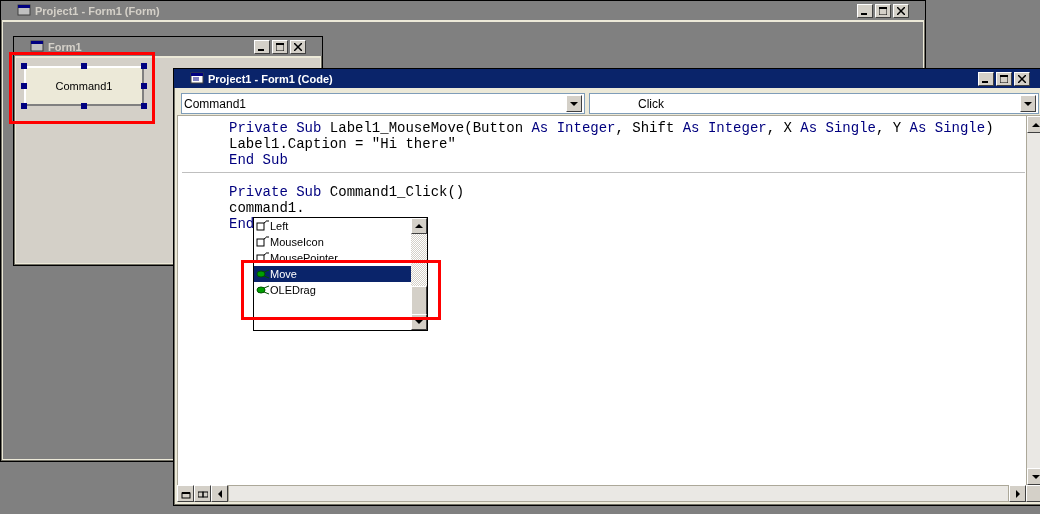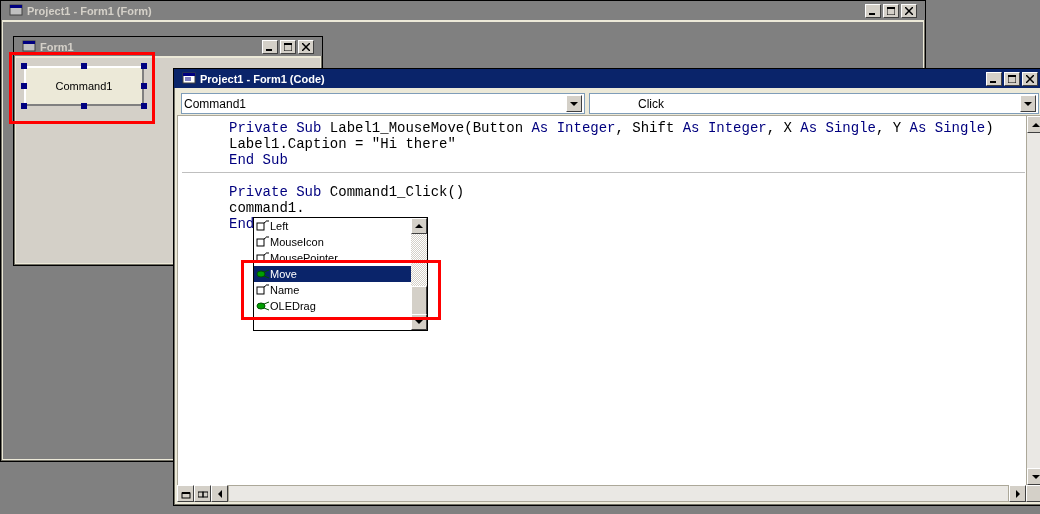--- a/index.html
+++ b/index.html
@@ -4,21 +4,21 @@
 <style>
   * { box-sizing: border-box; }
   html,body { margin:0; padding:0; width:1040px; height:514px; font-family: Tahoma, Verdana, sans-serif; font-size:11px; background:#808080; overflow:hidden; }
   .desktop { position:relative; width:1040px; height:514px; background:#808080; }
 
   
   .win { position:absolute; background:#ece9d8; border:1px solid #000; box-shadow:0 0 0 1px #716f64 inset; }
   .titlebar { height:19px; background: linear-gradient(#7b7b7b,#7b7b7b);  }
   .titlebar.active { background:#0a246a; color:#fff; }
   .titlebar.inactive { background:#808080; color:#d4d0c8; }
-  .titlebar { display:flex; align-items:center; padding:0 8px; font-weight:bold; }
+  .titlebar { display:flex; align-items:center; padding:0 16px; font-weight:bold; }
   .titlebar .ticon { width:14px; height:14px; margin-right:4px; display:inline-flex; align-items:center; justify-content:center; }
   .titlebar .ttext { flex:1; white-space:nowrap; overflow:hidden; }
   .winbtns { display:flex; gap:2px; }
   .winbtn { width:16px; height:14px; background:#d4d0c8; border:1px solid #fff; border-right-color:#404040; border-bottom-color:#404040; font-size:10px; line-height:10px; display:flex; align-items:center; justify-content:center; color:#000; }
   .winbtn svg { display:block; }
 
   
   .form-client { position:absolute; left:2px; top:21px; right:2px; bottom:2px; background:#d4d0c8;
       background-image: radial-gradient(#404040 0.6px, transparent 0.6px);
       background-size:8px 8px; background-position: 4px 4px; }
@@ -256,30 +256,20 @@
             <span class="icon-method">
                 <svg width="14" height="12">
                   <ellipse cx="5" cy="6" rx="4" ry="3" fill="#00a000" stroke="#005000"></ellipse>
                   <line x1="8" y1="4" x2="13" y2="2" stroke="#005000"></line>
                   <line x1="8" y1="8" x2="13" y2="10" stroke="#005000"></line>
                 </svg>
               </span>
             <span style="font-weight:normal;">Move</span>
           </div>
           <div class="row">
-            <span class="icon-prop">
-                <svg width="14" height="12">
-                  <rect x="1" y="3" width="7" height="7" fill="#fff" stroke="#000"></rect>
-                  <line x1="8" y1="3" x2="12" y2="0" stroke="#000"></line>
-                  <rect x="10" y="0" width="3" height="2" fill="#808080"></rect>
-                </svg>
-              </span>
-            <span>Name</span>
-          </div>
-          <div class="row">
             <span class="icon-method">
                 <svg width="14" height="12">
                   <ellipse cx="5" cy="6" rx="4" ry="3" fill="#00a000" stroke="#005000"></ellipse>
                   <line x1="8" y1="4" x2="13" y2="2" stroke="#005000"></line>
                   <line x1="8" y1="8" x2="13" y2="10" stroke="#005000"></line>
                 </svg>
               </span>
             <span>OLEDrag</span>
           </div>
         </div>

